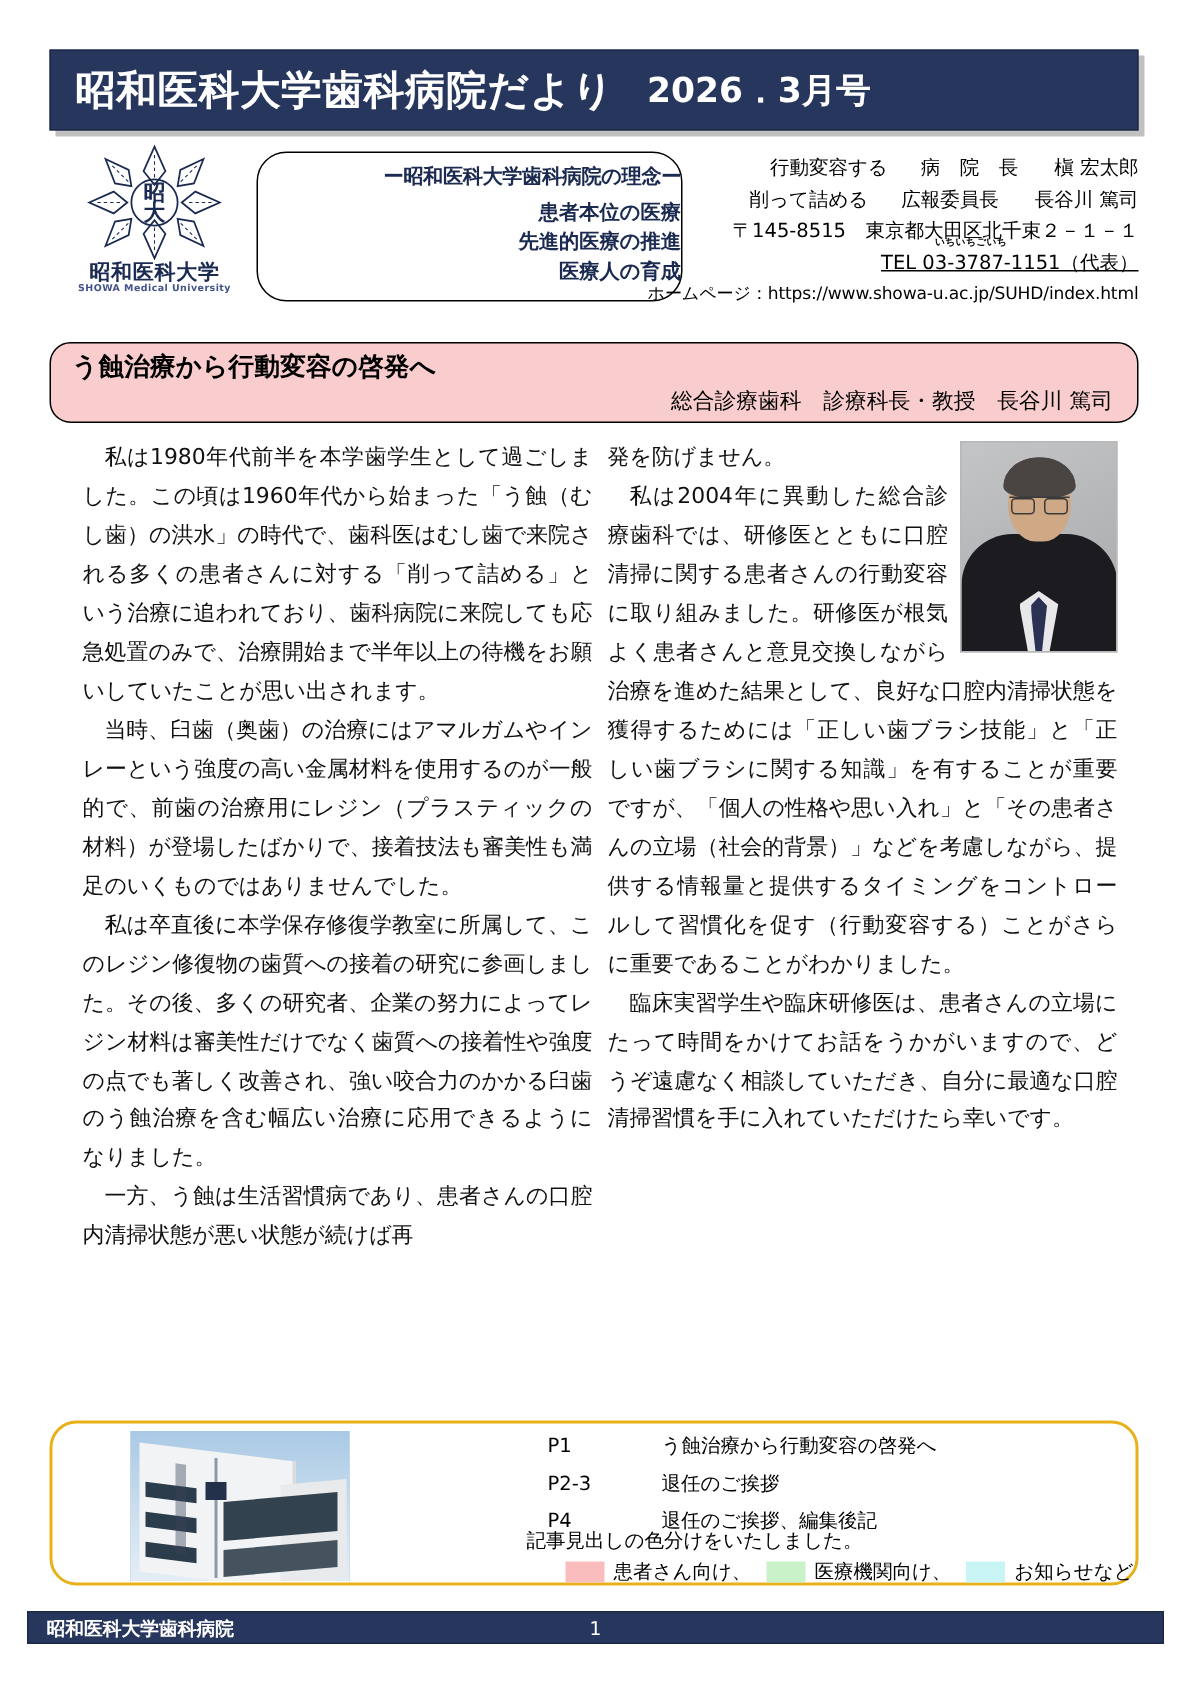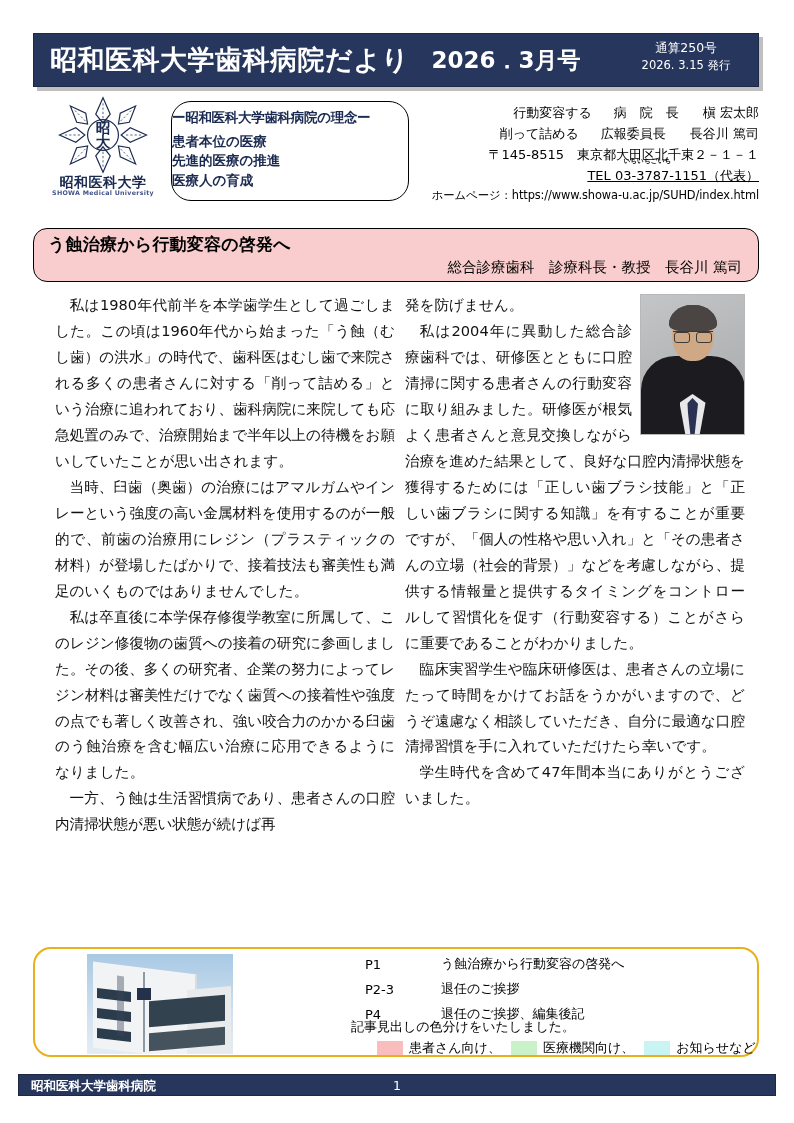--- a/index.html
+++ b/index.html
@@ -102,41 +102,40 @@
     color: #44548a;
     letter-spacing: 0.3px;
     line-height: 1.1;
   }
 
   
   .philosophy-box {
     position: absolute;
     left: 138px;
     top: 5px;
-    width: 238px;
+    width: 284px;
     height: 100px;
     border: 1.6px solid #000000;
     border-radius: 20px;
     box-sizing: border-box;
-    text-align: left;
+    text-align: right;
     padding-top: 7px;
   }
   .philosophy-head {
     font-size: 13.5px;
     font-weight: bold;
     color: #1b2a50;
     letter-spacing: -0.3px;
   }
   .philosophy-list {
     margin-top: 6px;
     font-size: 13.5px;
     font-weight: bold;
     color: #1b2a50;
     line-height: 1.43;
-    font-family: Liberation Mono, monospace;
   }
 
   
   .publisher-block {
     position: absolute;
     left: 382px;
     top: 6px;
     width: 344px;
     text-align: right;
     font-size: 13px;
@@ -487,24 +486,20 @@
   }
 </style>
 </head>
 <body>
 
 <div class="page">
 
   <div class="header-banner">
     <div class="masthead-title">昭和医科大学歯科病院だより</div>
     <div class="masthead-issue">2026．3月号</div>
-    <div class="issue-meta">
-      <div class="serial">通算250号</div>
-      <div class="pubdate">2026. 3.15 発行</div>
-    </div>
   </div>
 
   <div class="identity-row">
 
     <div class="logo-block">
       <svg class="logo-mark" viewBox="0 0 100 86">
         <g fill="none" stroke="#1b2a50" stroke-width="1.3">
 
           <path d="M50 2 L58 20 L50 30 L42 20 Z"></path>
           <path d="M50 84 L58 66 L50 56 L42 66 Z"></path>
@@ -581,21 +576,20 @@
         <div class="shirt"></div>
         <div class="tie"></div>
         <div class="hair"></div>
         <div class="head"></div>
         <div class="hair"></div>
         <div class="glasses"></div>
       </div>
       <p class="no-indent">発を防げません。</p>
       <p>私は2004年に異動した総合診療歯科では、研修医とともに口腔清掃に関する患者さんの行動変容に取り組みました。研修医が根気よく患者さんと意見交換しながら治療を進めた結果として、良好な口腔内清掃状態を獲得するためには「正しい歯ブラシ技能」と「正しい歯ブラシに関する知識」を有することが重要ですが、「個人の性格や思い入れ」と「その患者さんの立場（社会的背景）」などを考慮しながら、提供する情報量と提供するタイミングをコントロールして習慣化を促す（行動変容する）ことがさらに重要であることがわかりました。</p>
       <p>臨床実習学生や臨床研修医は、患者さんの立場にたって時間をかけてお話をうかがいますので、どうぞ遠慮なく相談していただき、自分に最適な口腔清掃習慣を手に入れていただけたら幸いです。</p>
-      <p>学生時代を含めて47年間本当にありがとうございました。</p>
     </div>
   </div>
 
   <div class="index-box">
 
     <div class="building-photo">
       <div class="sky"></div>
       <div class="main-block"></div>
       <div class="right-wing"></div>
       <div class="glass"></div>

